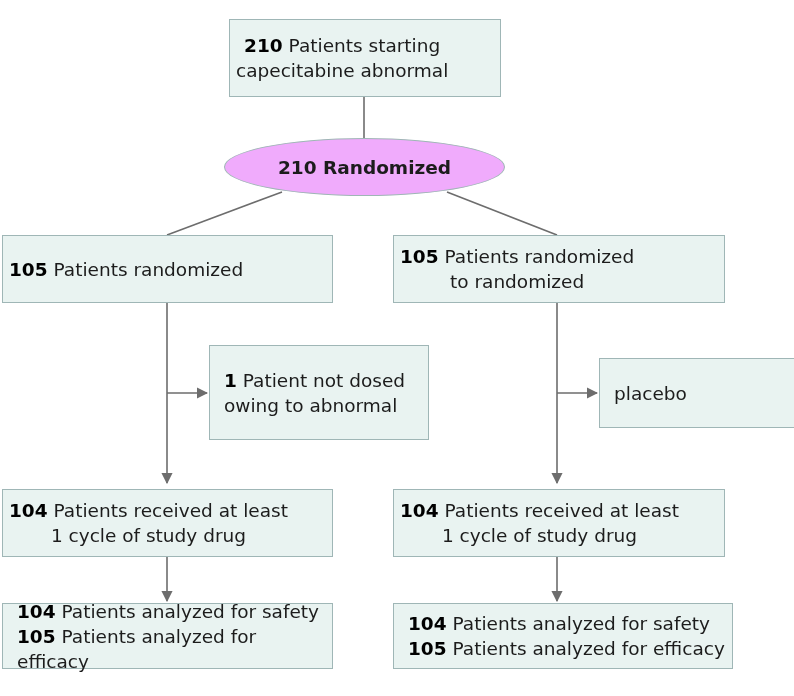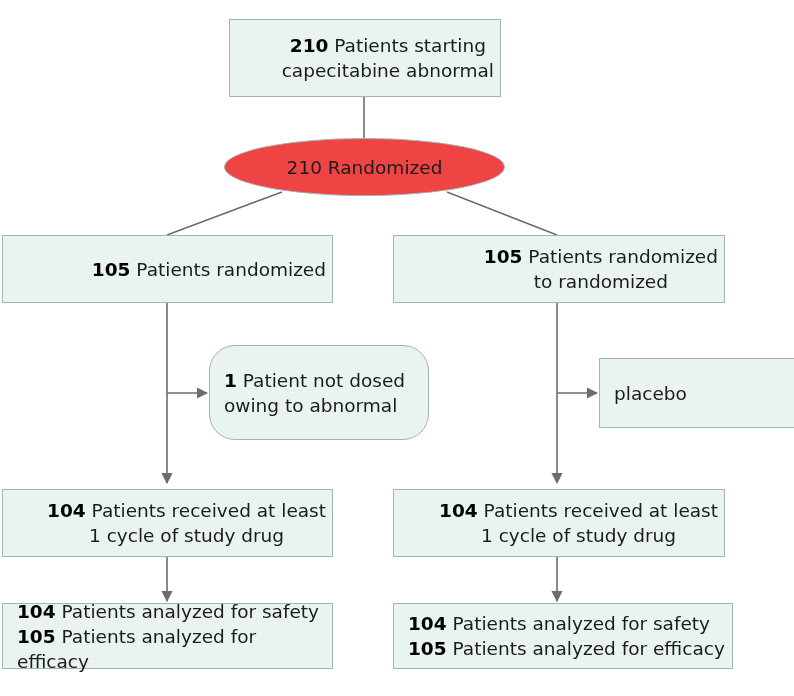--- a/index.html
+++ b/index.html
@@ -23,46 +23,47 @@
     width: 794px; height: 696px;
     pointer-events: none;
   }
   .node {
     position: absolute;
     box-sizing: border-box;
     background: #e9f3f1;
     border: 1.5px solid #9fb6b6;
     display: flex;
     align-items: center;
-    justify-content: flex-end;
+    justify-content: flex-start;
   }
   .node .txt {
     display: block;
     font-size: 18.5px;
     line-height: 25px;
     color: #1c1c1c;
     white-space: pre-line;
     text-align: center;
     padding: 0 6px;
   }
   .node.align-left { justify-content: flex-start; }
   .node.align-left .txt { text-align: left; padding-left: 14px; }
   .node .num {
     font-weight: bold;
     color: #000000;
   }
   .ellipse {
     position: absolute;
     box-sizing: border-box;
-    background: #ef4444;
+    background: #f0abfc;
     border: 1.5px solid #9fb6b6;
     border-radius: 50%;
     display: flex;
     align-items: center;
     justify-content: center;
+    font-weight: bold;
   }
   .ellipse .txt {
     font-size: 18.5px;
     line-height: 25px;
     color: #1c1c1c;
     text-align: center;
   }
   .line-row { display: block; }
 </style>
 </head>
@@ -107,21 +108,21 @@
   </div>
 
   <div class="node" style="left:2px; top:235px; width:331px; height:68px;">
     <span class="txt"><span class="line-row"><span class="num">105</span> Patients randomized</span></span>
   </div>
 
   <div class="node" style="left:393px; top:235px; width:332px; height:68px;">
     <span class="txt"><span class="line-row"><span class="num">105</span> Patients randomized</span><span class="line-row">to randomized</span></span>
   </div>
 
-  <div class="node align-left" style="left:209px; top:345px; width:220px; height:95px;border-radius:26px;">
+  <div class="node align-left" style="left:209px; top:345px; width:220px; height:95px;">
     <span class="txt"><span class="line-row"><span class="num">1</span> Patient not dosed</span><span class="line-row">owing to abnormal</span></span>
   </div>
 
   <div class="node align-left" style="left:599px; top:358px; width:218px; height:70px;">
     <span class="txt"><span class="line-row">placebo</span></span>
   </div>
 
   <div class="node" style="left:2px; top:489px; width:331px; height:68px;">
     <span class="txt"><span class="line-row"><span class="num">104</span> Patients received at least</span><span class="line-row">1 cycle of study drug</span></span>
   </div>

